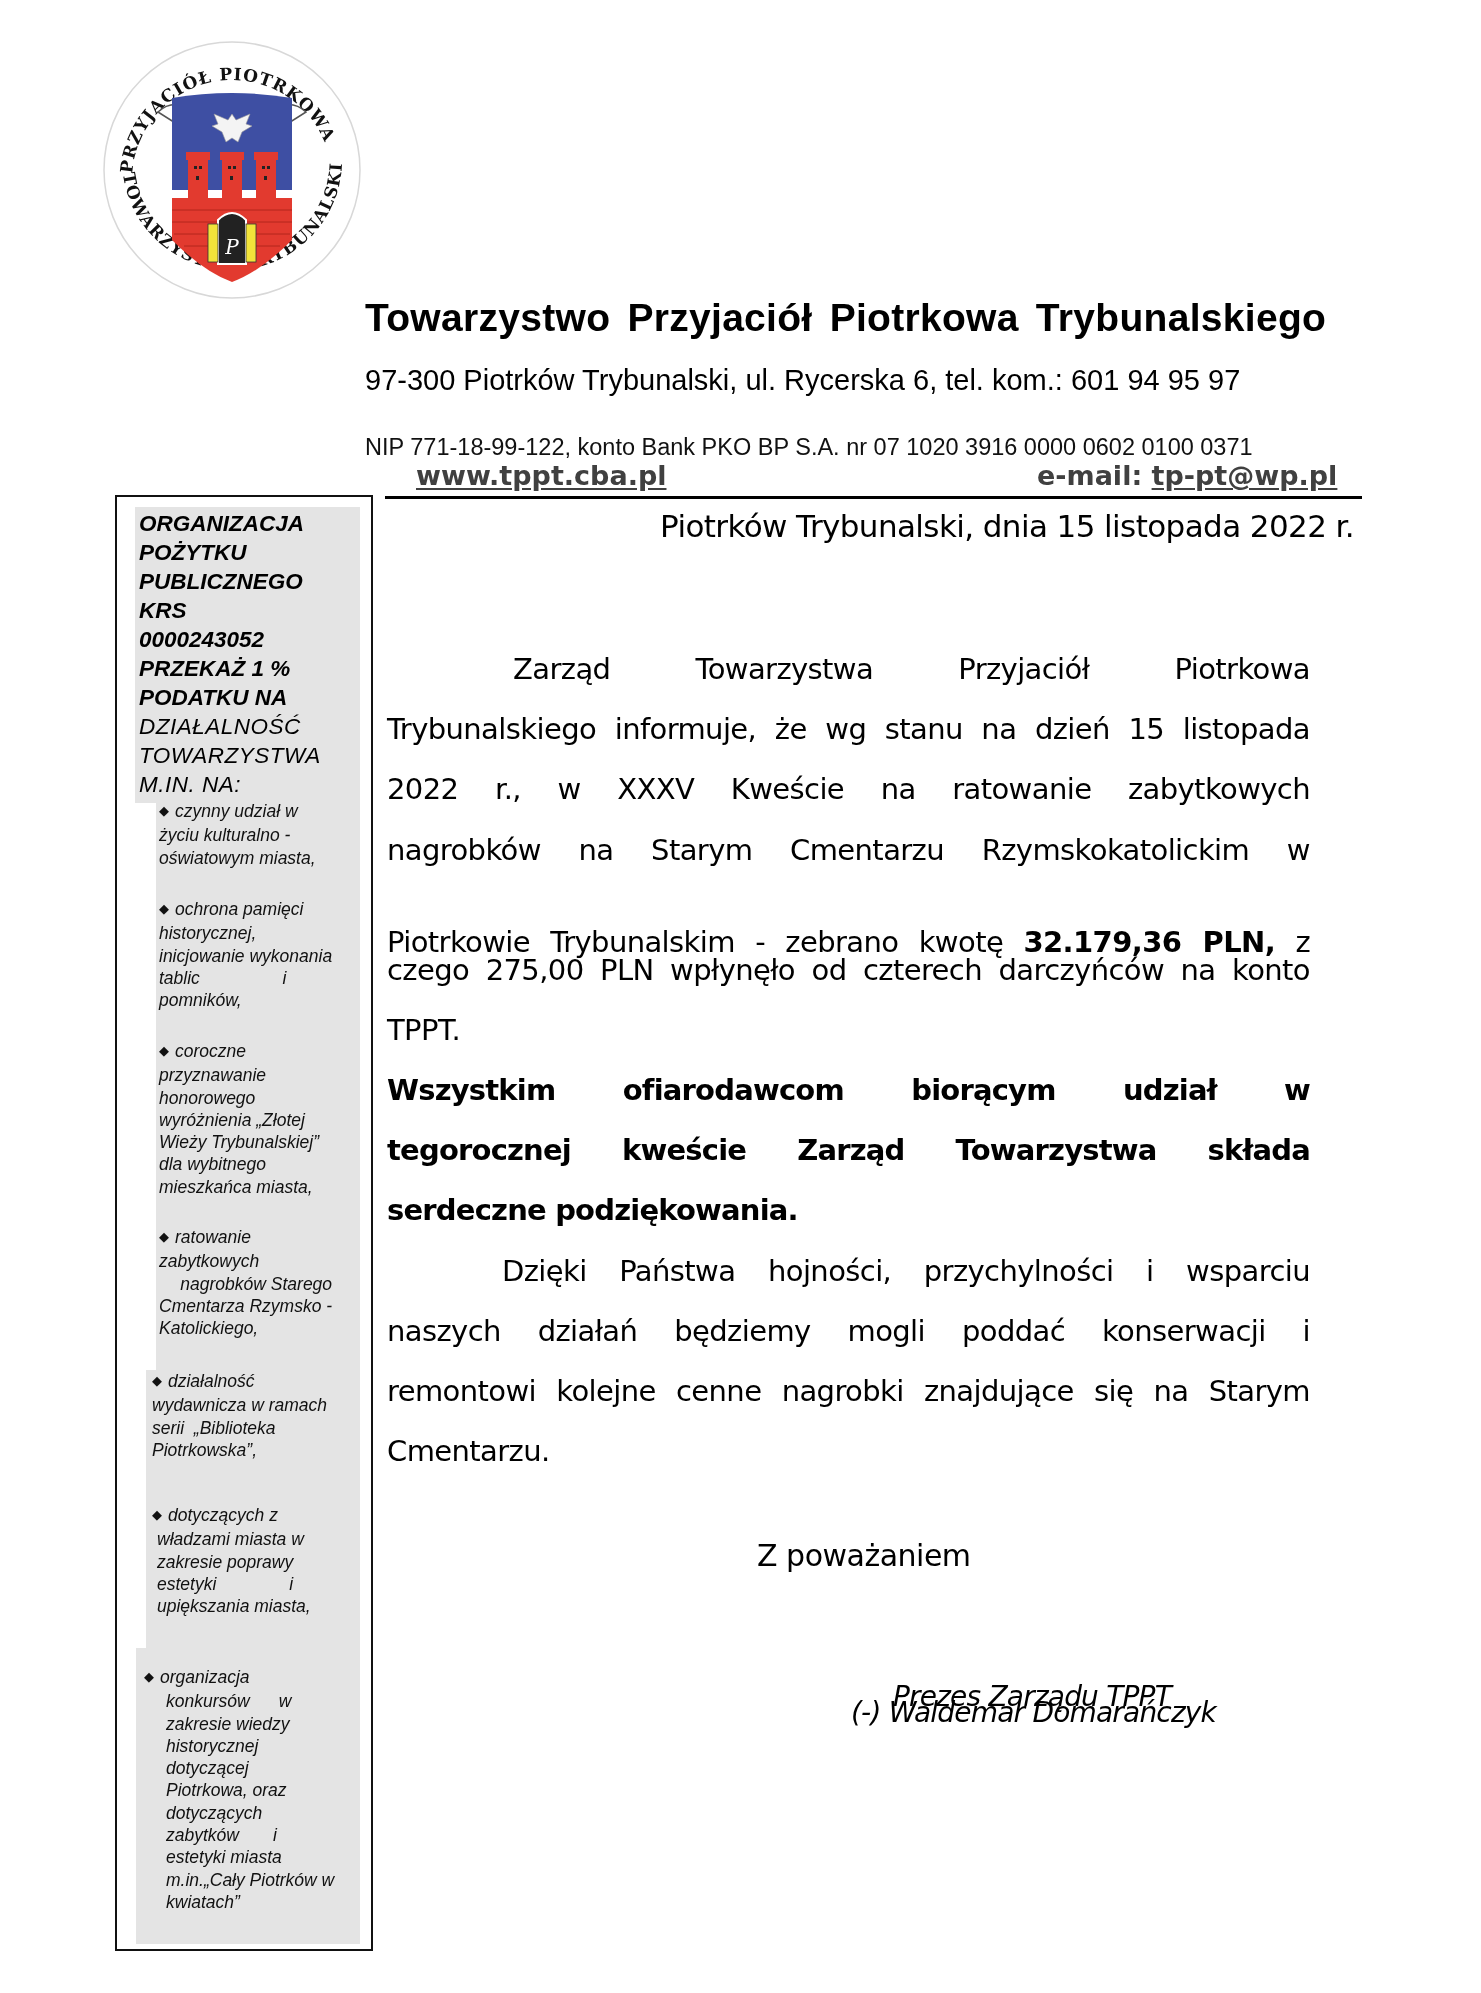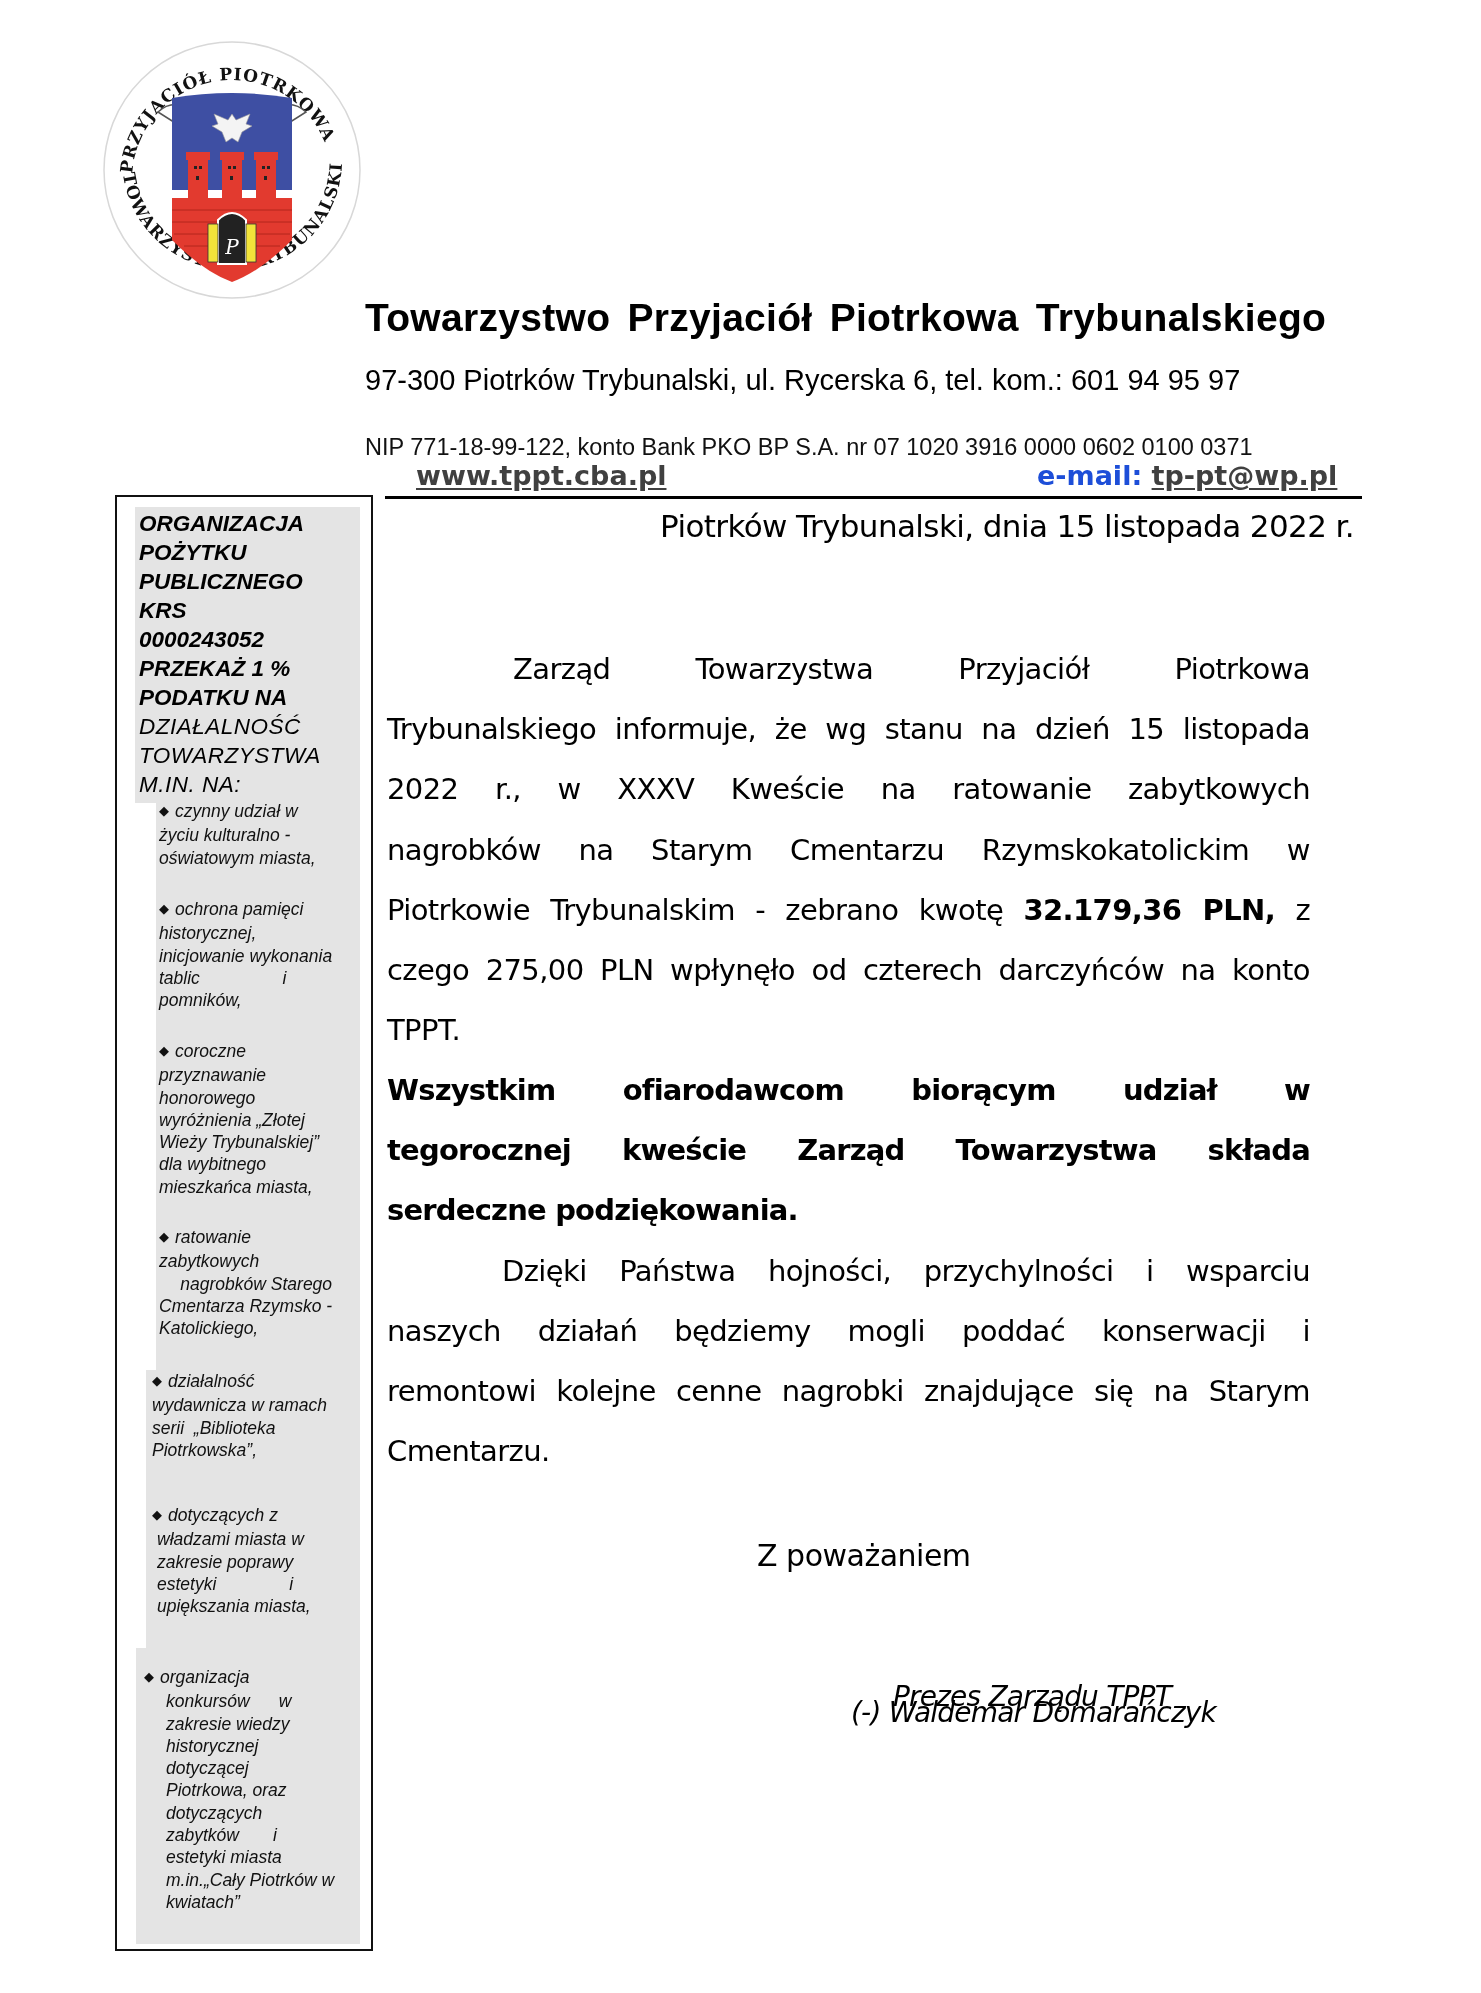--- a/index.html
+++ b/index.html
@@ -12,21 +12,21 @@
   #logo { left:100px; top:40px; width:264px; height:260px; }
 
   
   #org-title { left:365px; top:296px; font-size:39px; font-weight:bold; letter-spacing:0.3px; white-space:nowrap; word-spacing:6px; }
   #org-address { left:365px; top:364px; font-size:29px; white-space:nowrap; }
   #org-bank { left:365px; top:434px; font-size:23.5px; white-space:nowrap; color:#111; }
   #contact-line { left:385px; top:460px; width:977px; height:36px; border-bottom:3px solid #000; font-size:27px; font-weight:bold; white-space:nowrap; }
   #contact-line a { color:#404040; text-decoration:underline; text-underline-offset:3px; }
   #website-link { position:absolute; left:31px; top:0; }
   #email-block { position:absolute; left:652px; top:0; background:#fff; padding:0 0 0 0; }
-  #email-block .lbl { color:#1d4ed8; }
+  #email-block .lbl { color:#404040; }
 
   
   #date-line { left:660px; top:508px; font-size:31px; white-space:nowrap; }
 
   
   #sidebar-box { left:115px; top:495px; width:258px; height:1456px; border:2px solid #111; box-sizing:border-box; }
   .grey { position:absolute; background:#e4e4e4; }
   #sb-head { left:135px; top:507px; width:225px; height:296px; }
   #sb-head-text { left:139px; top:509px; width:225px; font-size:22.5px; line-height:29px; font-style:italic; }
   #sb-head-text .b { font-weight:bold; display:block; }
@@ -192,21 +192,21 @@
       <div style="white-space: pre; padding-left: 22px;"><span>m.in.„Cały Piotrków w</span></div>
       <div style="white-space: pre; padding-left: 22px;"><span>kwiatach”</span></div>
     </div>
   </div>
 
 <div class="body-text">
   <div class="just-line" style="top:652px; left:513px; width:797px;">Zarząd Towarzystwa Przyjaciół Piotrkowa</div>
   <div class="just-line" style="top:712px;">Trybunalskiego informuje, że  wg stanu  na dzień 15 listopada</div>
   <div class="just-line" style="top:772px;">2022 r., w XXXV Kweście na ratowanie zabytkowych</div>
   <div class="just-line" style="top:833px;">nagrobków na Starym Cmentarzu Rzymskokatolickim w</div>
-  <div class="just-line" style="top:893px;">
+  <div class="just-line" style="top:925px;">
     <span>Piotrkowie Trybunalskim - zebrano kwotę </span><b>32.179,36 PLN,</b><span> z</span>
   </div>
   <div class="just-line" style="top:953px;">czego 275,00 PLN wpłynęło od czterech darczyńców na konto</div>
   <div class="plain-line" style="top:1013px; left:387px;">TPPT.</div>
 
   <div class="just-line bold" style="top:1073px; letter-spacing:-0.8px;">Wszystkim ofiarodawcom biorącym udział w</div>
   <div class="just-line bold" style="top:1133px; letter-spacing:-0.8px;">tegorocznej kweście Zarząd Towarzystwa składa</div>
   <div class="plain-line bold" style="top:1193px; left:387px; letter-spacing:-0.8px;">serdeczne podziękowania.</div>
 
   <div class="just-line" style="top:1254px; left:502px; width:808px;">Dzięki Państwa hojności, przychylności i wsparciu</div>

